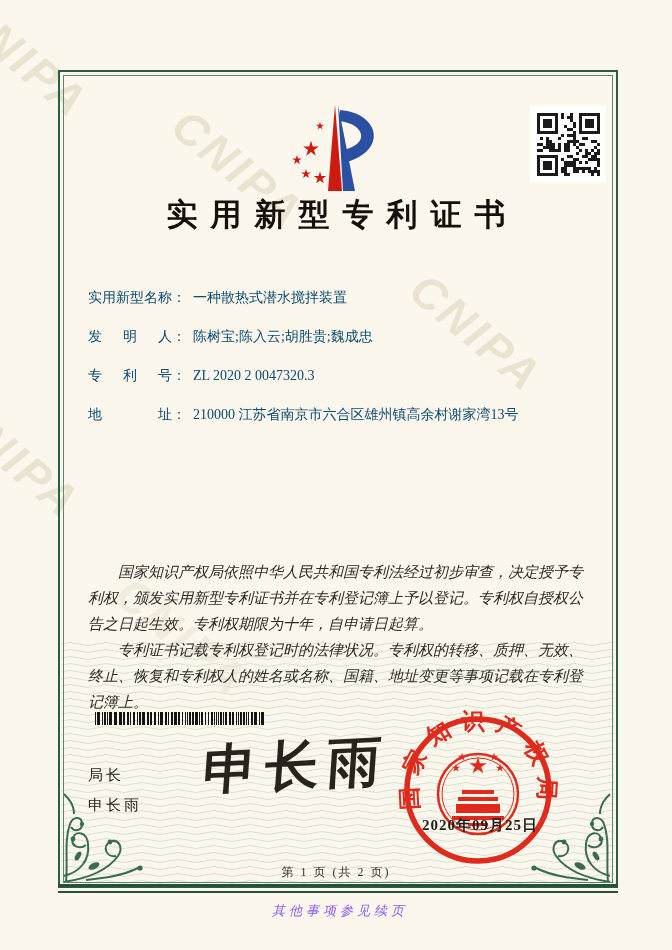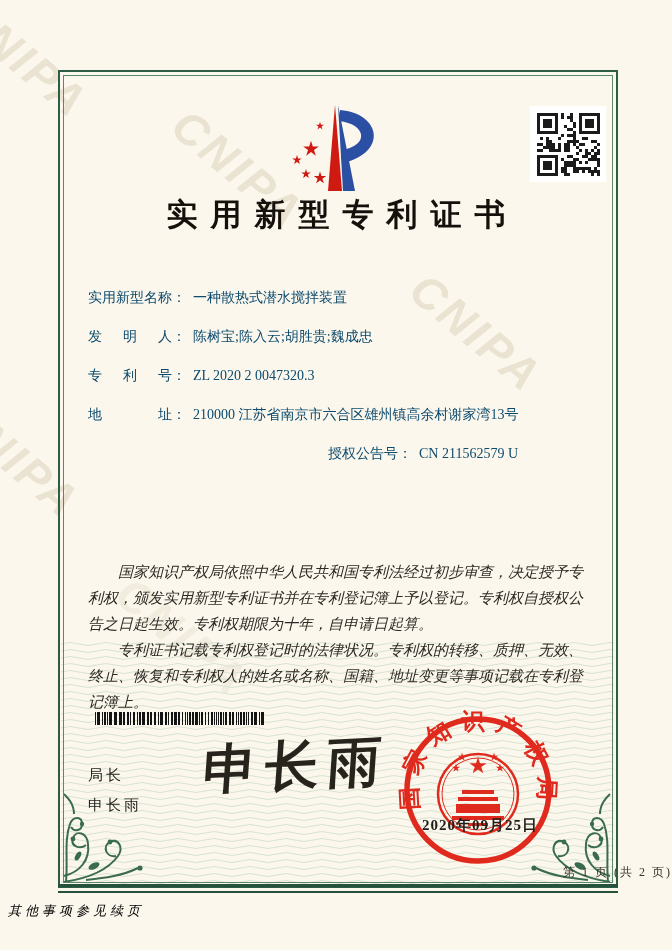--- a/index.html
+++ b/index.html
@@ -59,24 +59,24 @@
     font-size:15px;line-height:30px;letter-spacing:3px;color:#24211d;}
   .autograph{
     left:203px;top:730px;z-index:3;font-size:54px;font-weight:600;
     color:#17130c;letter-spacing:8px;white-space:nowrap;
     transform:rotate(-3deg) skewX(-7deg);opacity:.92;
   }
   
   .seal{left:398px;top:710px;z-index:3;opacity:.95;}
   .seal-date{left:398px;top:816px;width:164px;text-align:center;z-index:4;
     font-size:15px;color:#201d1a;letter-spacing:1px;font-weight:600;}
-  .pageno{left:0;right:0;top:864px;text-align:right;font-size:12px;
+  .pageno{left:0;right:0;top:864px;text-align:center;font-size:12px;
     letter-spacing:2px;color:#35312b;z-index:2;}
-  .contnote{left:0;right:0;top:902px;text-align:left;font-size:13px;
-    letter-spacing:4px;color:#000000;font-style:italic;z-index:2;padding-left:8px;}
+  .contnote{left:0;right:0;top:902px;text-align:center;font-size:13px;
+    letter-spacing:4px;color:#8b5cf6;font-style:italic;z-index:2;padding-left:8px;}
   .flourish{z-index:2;}
 </style>
 </head>
 <body>
 
 <div class="page">
 
   <div class="wm" style="left:-20px;top:-12px;">CNIPA</div>
   <div class="wm" style="left:196px;top:98px;">CNIPA</div>
   <div class="wm" style="left:434px;top:262px;">CNIPA</div>
@@ -277,23 +277,20 @@
     <div class="frow">
       <span class="flabel">发明人</span><span class="fcolon">：</span><span class="fvalue">陈树宝;陈入云;胡胜贵;魏成忠</span>
     </div>
     <div class="frow">
       <span class="flabel">专利号</span><span class="fcolon">：</span><span class="fvalue">ZL 2020 2 0047320.3</span>
     </div>
     <div class="frow">
       <span class="flabel">地址</span><span class="fcolon">：</span><span class="fvalue">210000 江苏省南京市六合区雄州镇高余村谢家湾13号</span>
     </div>
     <div class="frow rel">
-      <span class="pair2">
-        <span>授权公告号</span><span>：</span><span class="fvalue">CN 211562579 U</span>
-      </span>
     </div>
   </div>
 
   <div class="abs legal">
     <p>国家知识产权局依照中华人民共和国专利法经过初步审查，决定授予专利权，颁发实用新型专利证书并在专利登记簿上予以登记。专利权自授权公告之日起生效。专利权期限为十年，自申请日起算。</p>
     <p>专利证书记载专利权登记时的法律状况。专利权的转移、质押、无效、终止、恢复和专利权人的姓名或名称、国籍、地址变更等事项记载在专利登记簿上。</p>
   </div>
 
   <svg class="abs barcode" id="barcode" width="172" height="13">
       <rect x="0" y="0" width="1" height="13" fill="#141414"></rect>

